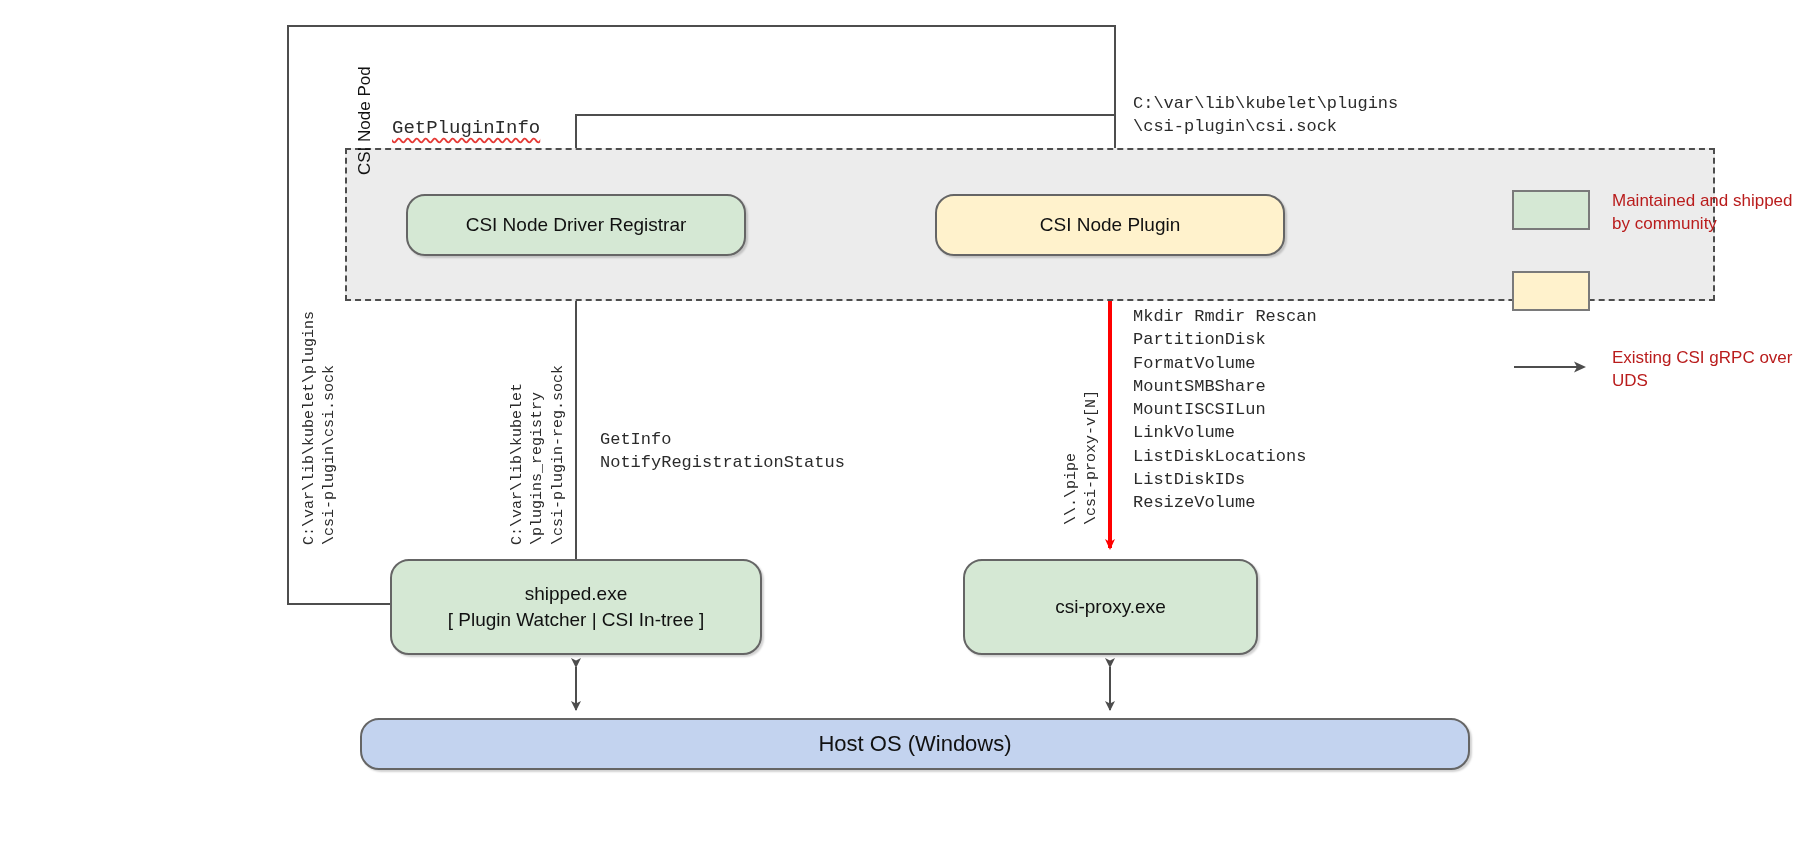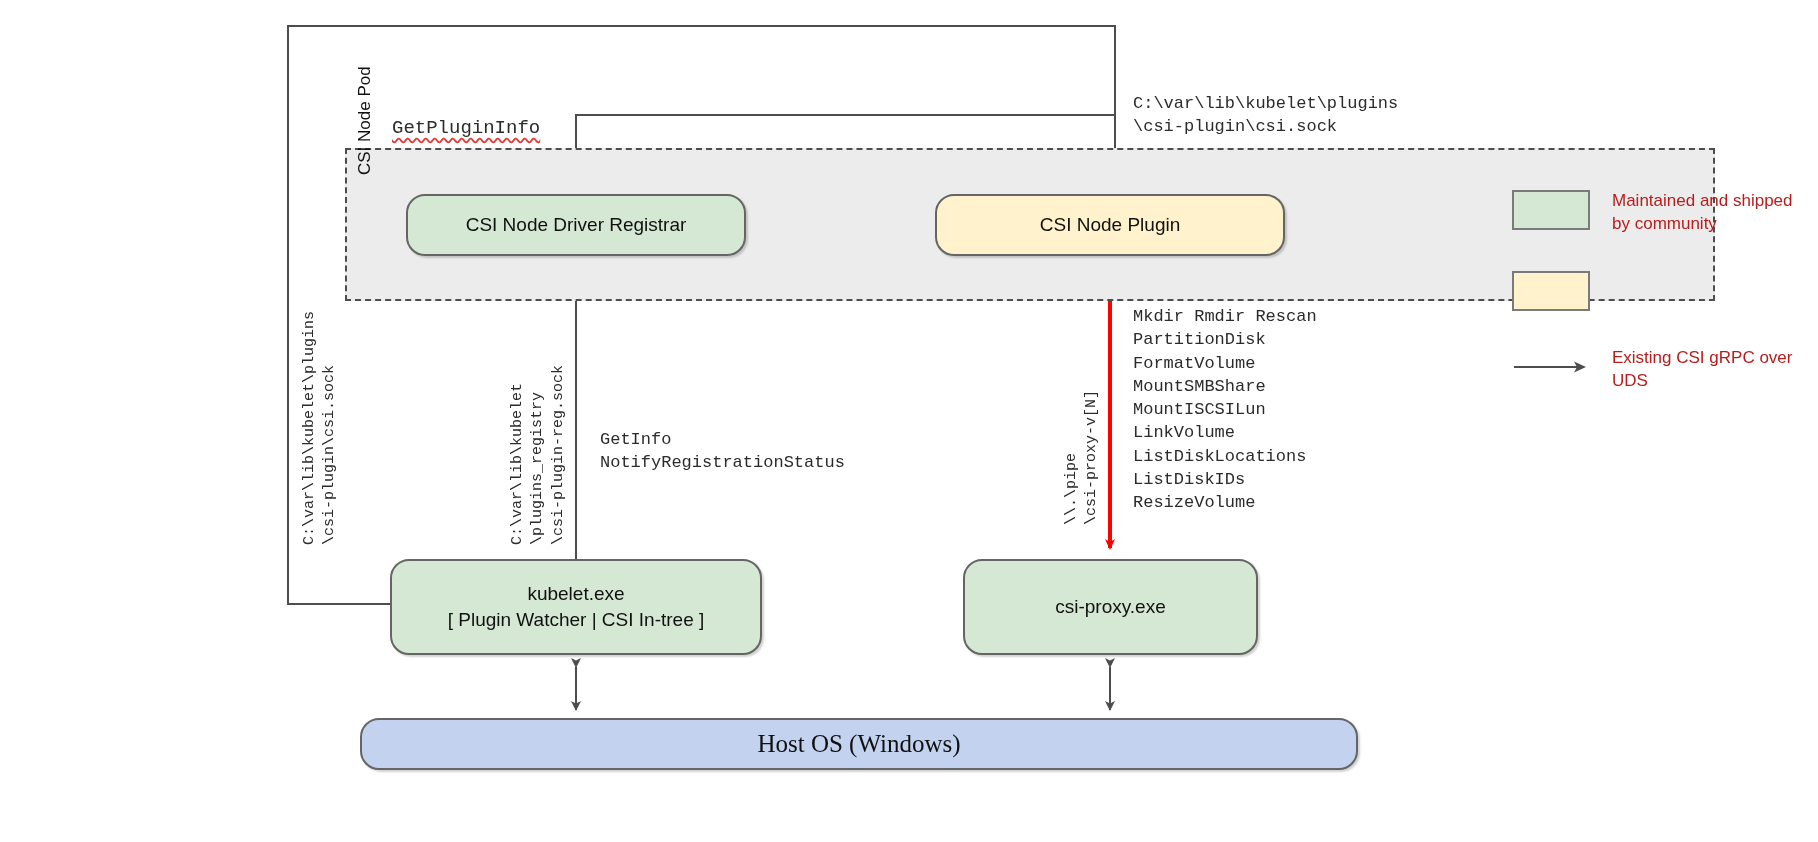--- a/index.html
+++ b/index.html
@@ -24,21 +24,21 @@
         font-size:19px;line-height:1.35;color:#111;
         box-shadow:2px 2px 2px rgba(0,0,0,.18);}
   .green{background:#d5e8d4;}
   .yellow{background:#fff2cc;}
   .blue{background:#c3d3ef;}
 
   #registrar{left:406px;top:194px;width:340px;height:62px;}
   #nodeplugin{left:935px;top:194px;width:350px;height:62px;}
   #kubelet{left:390px;top:559px;width:372px;height:96px;}
   #csiproxy{left:963px;top:559px;width:295px;height:96px;}
-  #hostos{left:360px;top:718px;width:998px;height:52px;font-size:25px;font-family:Liberation Serif, serif;}
+  #hostos{left:360px;top:718px;width:1110px;height:52px;font-size:22px;}
 
   
   .lbl{position:absolute;white-space:pre;font-size:17px;line-height:1.37;}
   .lbl.right{text-align:right;}
   .rot{position:absolute;white-space:pre;font-size:15px;line-height:1.35;
        transform:rotate(-90deg);transform-origin:left top;}
 
   #getplugininfo{left:392px;top:115px;font-size:19px;
       text-decoration:underline wavy #e53935;text-decoration-skip-ink:none;
       text-underline-offset:4px;}
@@ -108,21 +108,21 @@
 
   <div class="node green" id="registrar">
     <span>CSI Node Driver Registrar</span>
   </div>
 
   <div class="node yellow" id="nodeplugin">
     <span>CSI Node Plugin</span>
   </div>
 
   <div class="node green" id="kubelet">
-    <span>kubelet.exe</span>
+    <span>shipped.exe</span>
     <span>[ Plugin Watcher | CSI In-tree ]</span>
   </div>
 
   <div class="node green" id="csiproxy">
     <span>csi-proxy.exe</span>
   </div>
 
   <div class="node blue" id="hostos">
     <span>Host OS (Windows)</span>
   </div>

